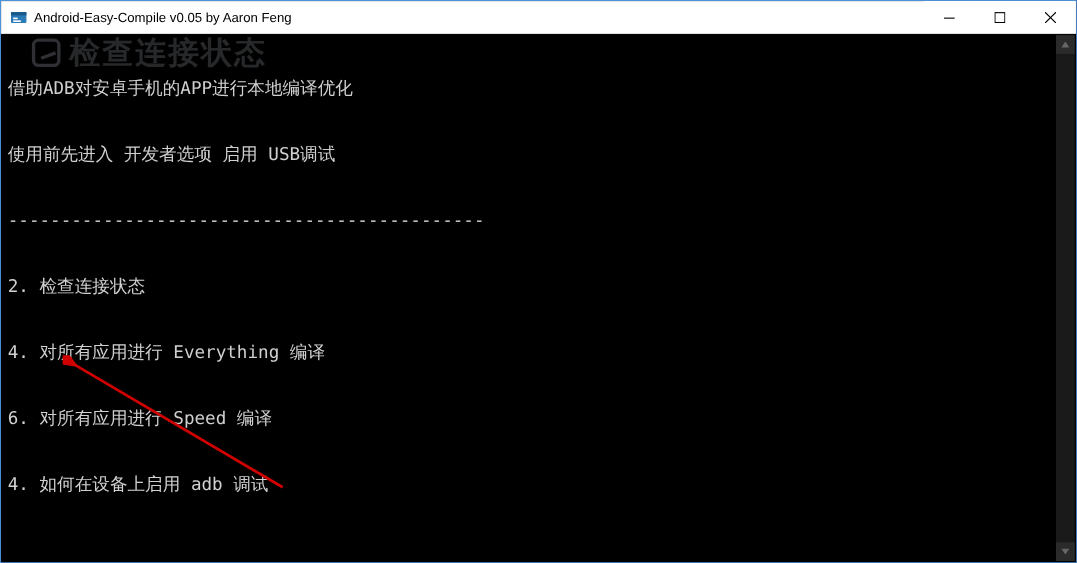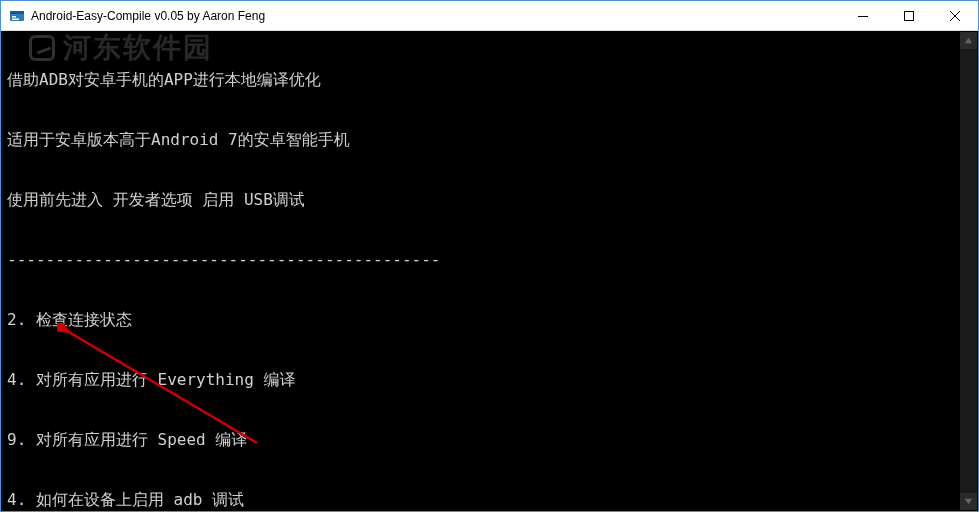--- a/index.html
+++ b/index.html
@@ -56,26 +56,25 @@
         <svg width="10" height="10" viewBox="0 0 10 10">
             <line x1="0" y1="0" x2="10" y2="10" stroke="#000" stroke-width="1"></line>
             <line x1="10" y1="0" x2="0" y2="10" stroke="#000" stroke-width="1"></line>
           </svg>
       </div>
     </div>
   </div>
 
   <div class="terminal">
 <span class="row">借助ADB对安卓手机的APP进行本地编译优化</span>
-<span class="row">适用于安卓版本高于Android 7的安卓智能手机</span>
 <span class="row">使用前先进入 开发者选项 启用 USB调试</span>
 <span class="row divider">---------------------------------------------</span>
 <span class="row">2. 检查连接状态</span>
 <span class="row">4. 对所有应用进行 Everything 编译</span>
-<span class="row">9. 对所有应用进行 Speed 编译</span>
+<span class="row">6. 对所有应用进行 Speed 编译</span>
 <span class="row">4. 如何在设备上启用 adb 调试</span>
 
 
 
 
   </div>
 
   <div class="scrollbar">
     <div class="sb-btn up">
       <svg viewBox="0 0 10 10">
@@ -83,21 +82,21 @@
         </svg>
     </div>
     <div class="sb-btn down">
       <svg viewBox="0 0 10 10">
           <polygon points="1,2 9,2 5,8"></polygon>
         </svg>
     </div>
   </div>
 
   <div class="watermark">
-    <span class="wm-icon"></span><span>河东软件园</span>
+    <span class="wm-icon"></span><span>检查连接状态</span>
   </div>
 
   <svg class="arrow-svg" width="220" height="140">
     <defs>
       <marker id="ah" markerWidth="12" markerHeight="10" refX="2" refY="5" orient="auto">
         <polygon points="0,5 12,0 12,10" fill="#d10000"></polygon>
       </marker>
     </defs>
     <line x1="200" y1="120" x2="10" y2="8" stroke="#d10000" stroke-width="2.5" marker-end="url(#ah)"></line>
   </svg>

